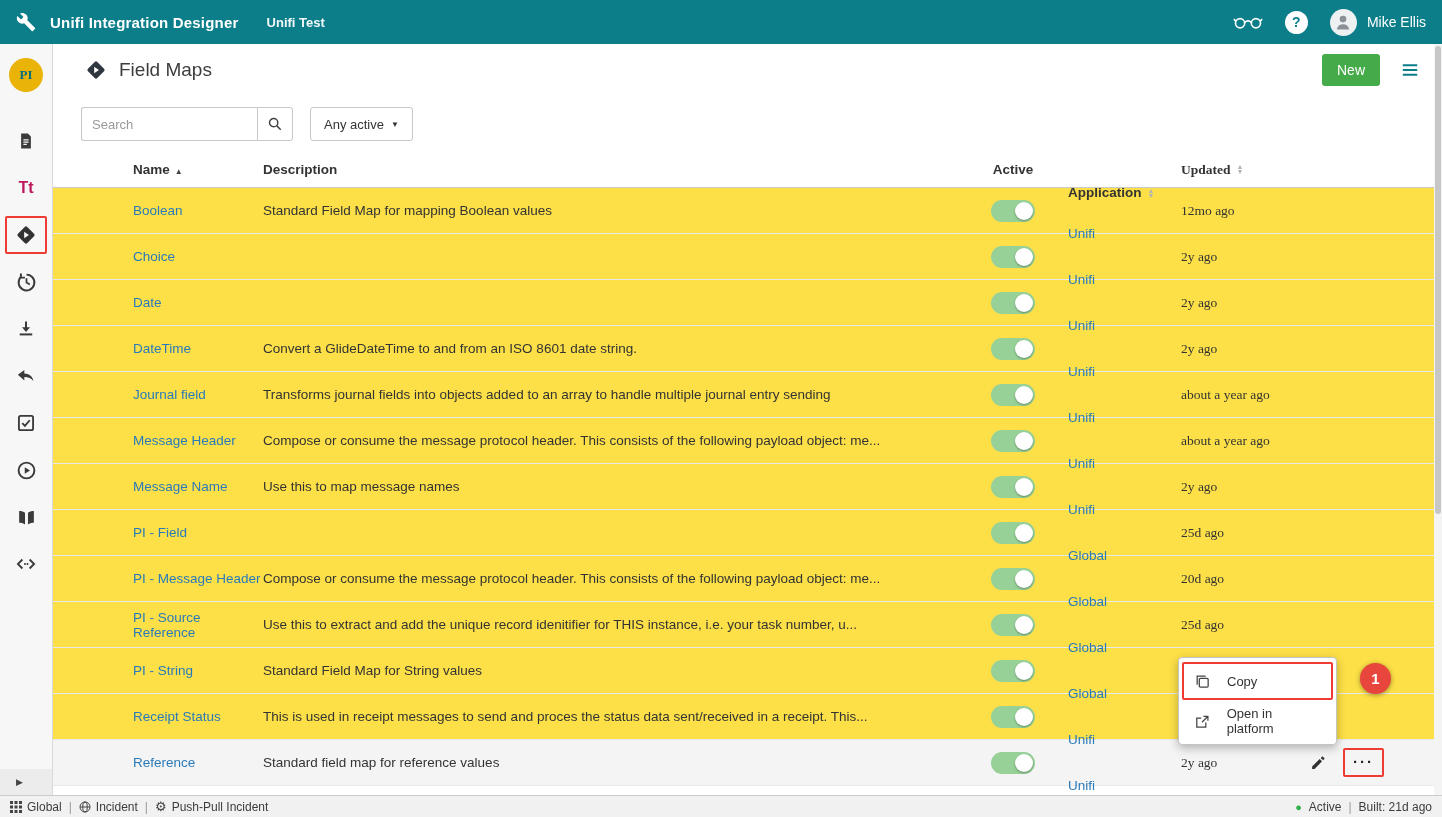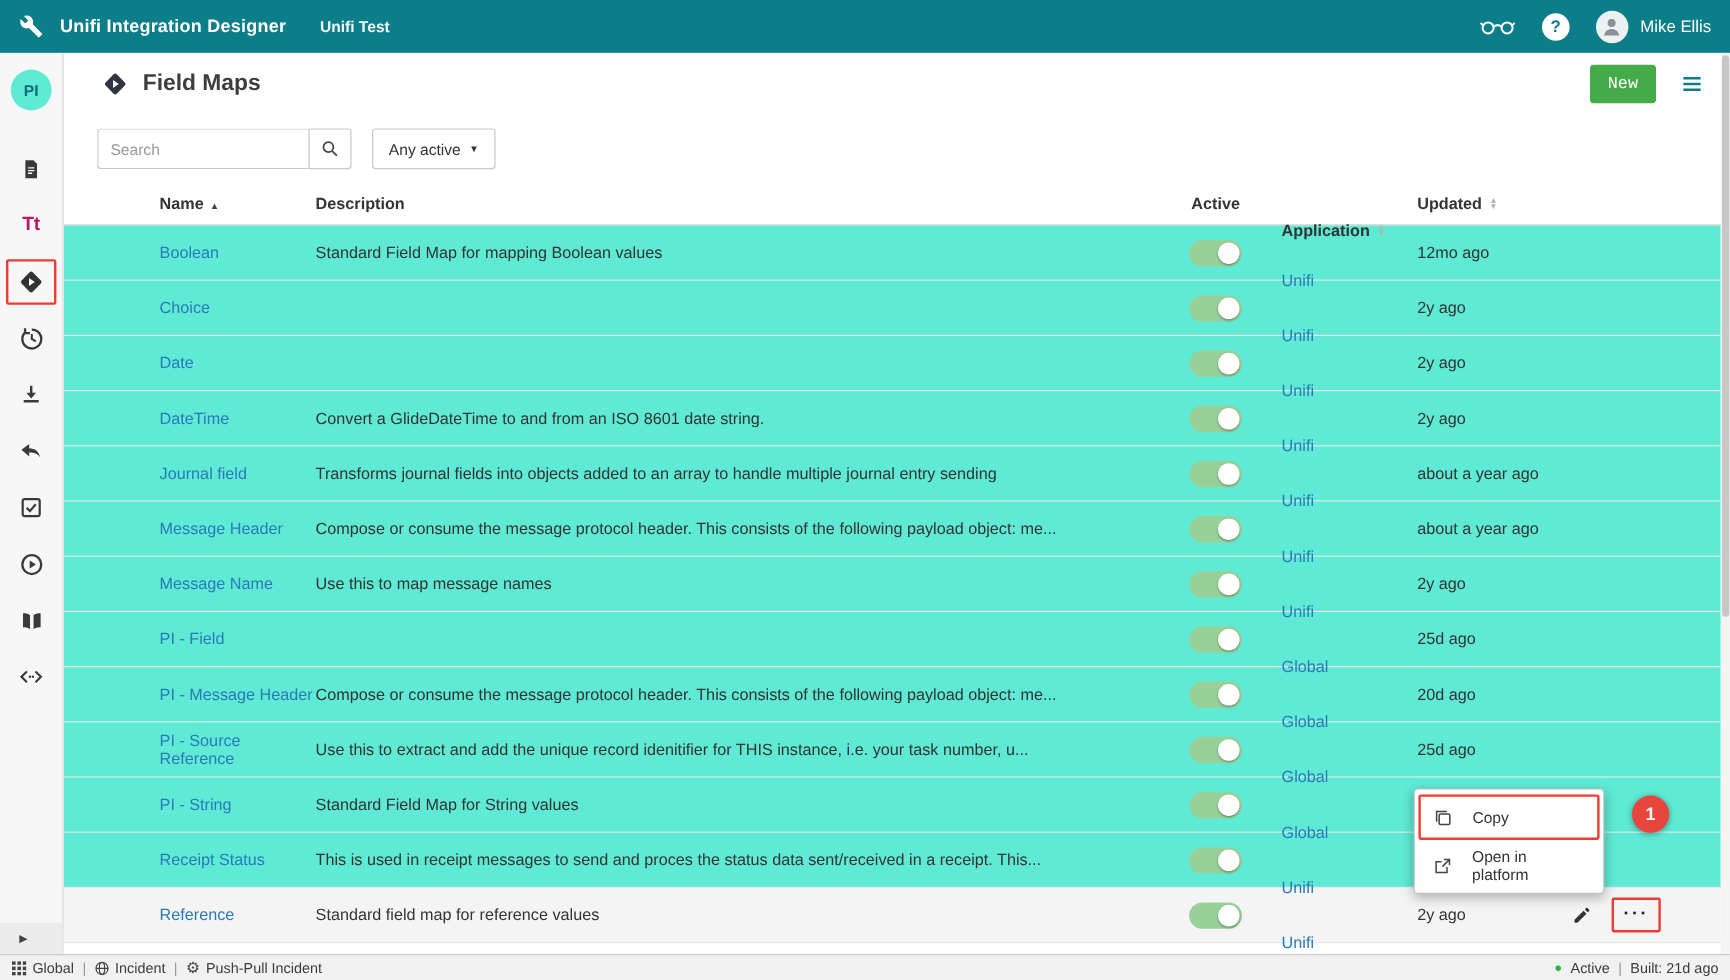--- a/index.html
+++ b/index.html
@@ -38,44 +38,44 @@
   }
   .user-name{font-size:14px;margin-left:-12px;}
 
   
   .sidebar{
     position:absolute;top:44px;left:0;width:53px;bottom:22px;
     background:#f7f7f7;border-right:1px solid var(--border);
     display:flex;flex-direction:column;align-items:center;z-index:20;
   }
   .pi-avatar{
-    width:34px;height:34px;border-radius:50%;background:#5eead4;color:#0b6e7a;
+    width:34px;height:34px;border-radius:50%;background:#eab308;color:#0b6e7a;
     display:flex;align-items:center;justify-content:center;
-    font-weight:bold;font-size:13px;margin-top:14px;
+    font-weight:bold;font-size:13px;margin-top:14px;font-family:Liberation Serif, serif;
   }
   .side-icons{display:flex;flex-direction:column;align-items:center;gap:25px;margin-top:38px;}
   .side-item{width:22px;height:22px;display:flex;align-items:center;justify-content:center;cursor:pointer;}
   .side-item.annotated{
     border:2px solid var(--red);border-radius:2px;padding:6px 8px;width:auto;height:auto;margin:-8px 0;
   }
   .tt-icon{font-size:16px;font-weight:bold;color:#be185d;}
   .sidebar-expand{
     position:absolute;bottom:0;left:0;right:0;height:26px;background:#ececec;
     display:flex;align-items:center;padding-left:16px;cursor:pointer;
   }
   .sidebar-expand .arrow{font-size:9px;color:#444;}
 
   
   .main{position:absolute;top:44px;left:53px;right:8px;bottom:22px;background:#fff;overflow:hidden;}
   .page-header{height:52px;display:flex;align-items:center;padding:0 14px 0 32px;}
-  .page-title{font-size:19px;font-weight:700;color:#3d3d3d;margin-left:12px;}
+  .page-title{font-size:19px;font-weight:400;color:#3d3d3d;margin-left:12px;}
   .ph-right{margin-left:auto;display:flex;align-items:center;gap:20px;}
   .new-btn{
     background:var(--green);color:#fff;border:none;border-radius:3px;
-    font-size:14px;padding:8px 15px;cursor:pointer;font-family:Liberation Mono, monospace;
+    font-size:14px;padding:8px 15px;cursor:pointer;font-family:Liberation Sans, sans-serif;
   }
   .hamburger{cursor:pointer;}
 
   .toolbar{height:56px;display:flex;align-items:center;padding:0 28px;}
   .search-input{
     width:176px;height:34px;border:1px solid #c8c8c8;border-right:none;
     border-radius:3px 0 0 3px;padding:0 10px;font-size:13px;font-family:inherit;color:#333;outline:none;
   }
   .search-input::placeholder{color:#9a9a9a;}
   .search-btn{
@@ -89,28 +89,28 @@
   }
   .caret{font-size:8px;color:#333;}
 
   
   .thead{
     height:36px;display:flex;align-items:center;padding:0 20px 0 38px;
     font-weight:bold;font-size:13.5px;color:#333;border-bottom:1px solid #c9c9c9;
   }
   .trow{
     height:46px;display:flex;align-items:center;padding:0 20px 0 38px;
-    font-size:13.5px;border-bottom:1px solid #e9e9e9;background:#5eead4;
+    font-size:13.5px;border-bottom:1px solid #e9e9e9;background:#fde047;
   }
   .trow.row-highlighted{background:#f4f4f4;}
   .c-name{flex:0 0 172px;padding-left:42px;}
   .c-desc{flex:0 0 700px;white-space:nowrap;overflow:hidden;color:#333;}
   .c-active{flex:0 0 100px;display:flex;justify-content:center;}
   .c-app{flex:0 0 115px;padding-left:5px;margin-top:46px;}
-  .c-updated{flex:0 0 130px;padding-left:3px;color:#333;}
+  .c-updated{flex:0 0 130px;padding-left:3px;color:#333;font-family:Liberation Serif, serif;}
   .c-actions{flex:1;display:flex;align-items:center;justify-content:flex-end;gap:14px;padding-right:30px;}
   .thead .c-active{justify-content:center;}
   a.link{color:var(--link);text-decoration:none;cursor:pointer;}
   .sort-asc{font-size:8px;color:#444;margin-left:5px;}
   .sort-stack{display:inline-flex;flex-direction:column;margin-left:6px;vertical-align:middle;}
   .sort-stack span{font-size:7px;line-height:5px;color:#b3b3b3;}
 
   .toggle{width:44px;height:22px;border-radius:11px;background:var(--toggle-green);position:relative;cursor:pointer;}
   .toggle .knob{
     position:absolute;top:2px;right:2px;width:18px;height:18px;border-radius:50%;

